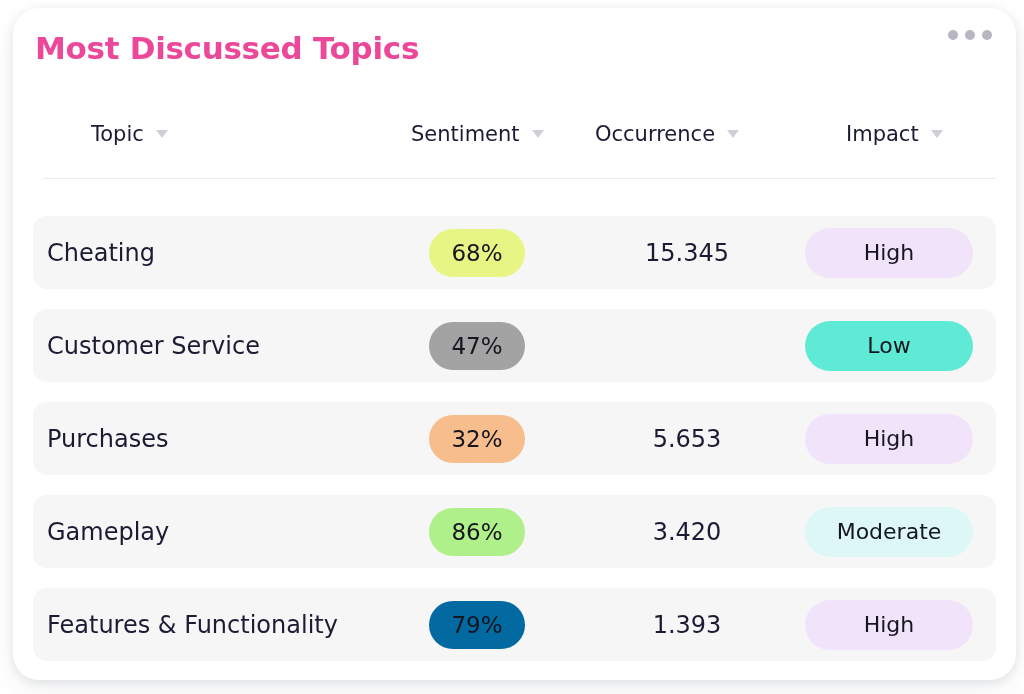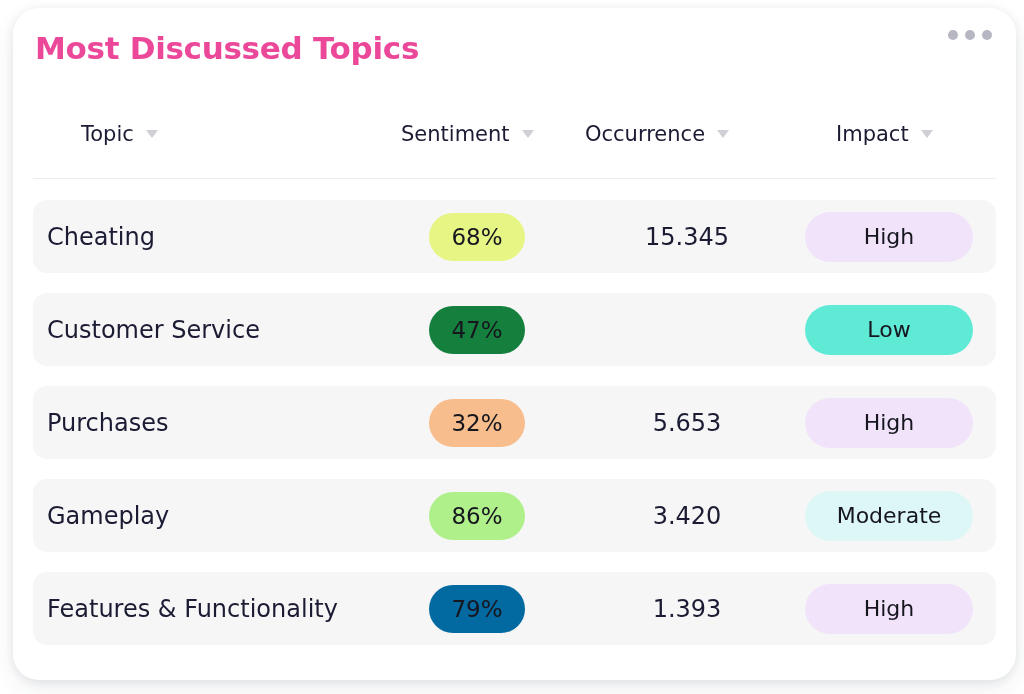--- a/index.html
+++ b/index.html
@@ -61,20 +61,21 @@
   
   .table {
     position: absolute;
     left: 0;
     top: 96px;
     right: 0;
   }
   .thead {
     position: relative;
     height: 74px;
+    margin-left: 10px;
   }
   .divider {
     position: absolute;
     left: 20px;
     right: 20px;
     top: 74px;
     height: 1px;
     background: #ececee;
   }
 
@@ -101,21 +102,21 @@
   
   .c-topic      { left: 68px;  }
   .c-sentiment  { left: 388px; }
   .c-occurrence { left: 572px; }
   .c-impact     { left: 823px; }
 
   
   .rows {
     position: absolute;
     left: 0;
-    top: 96px;
+    top: 112px;
     right: 0;
   }
   .row {
     position: relative;
     height: 73px;
     margin: 0 20px 20px 20px;
     background: #f6f6f7;
     border-radius: 14px;
     cursor: pointer;
   }
@@ -220,21 +221,21 @@
             <div class="pill-sent" style="background: rgb(231, 245, 133);">68%</div>
           </div>
           <div class="cell cell-occurrence">15.345</div>
           <div class="cell cell-impact">
             <div class="pill-impact" style="background: rgb(241, 227, 249);">High</div>
           </div>
         </div>
         <div class="row">
           <div class="cell cell-topic">Customer Service</div>
           <div class="cell cell-sentiment">
-            <div class="pill-sent" style="background: #15803d;">47%</div>
+            <div class="pill-sent" style="background: #a3a3a3;">47%</div>
           </div>
           <div class="cell cell-impact">
             <div class="pill-impact" style="background: #5eead4;">Low</div>
           </div>
         </div>
         <div class="row">
           <div class="cell cell-topic">Purchases</div>
           <div class="cell cell-sentiment">
             <div class="pill-sent" style="background: rgb(248, 189, 140);">32%</div>
           </div>

